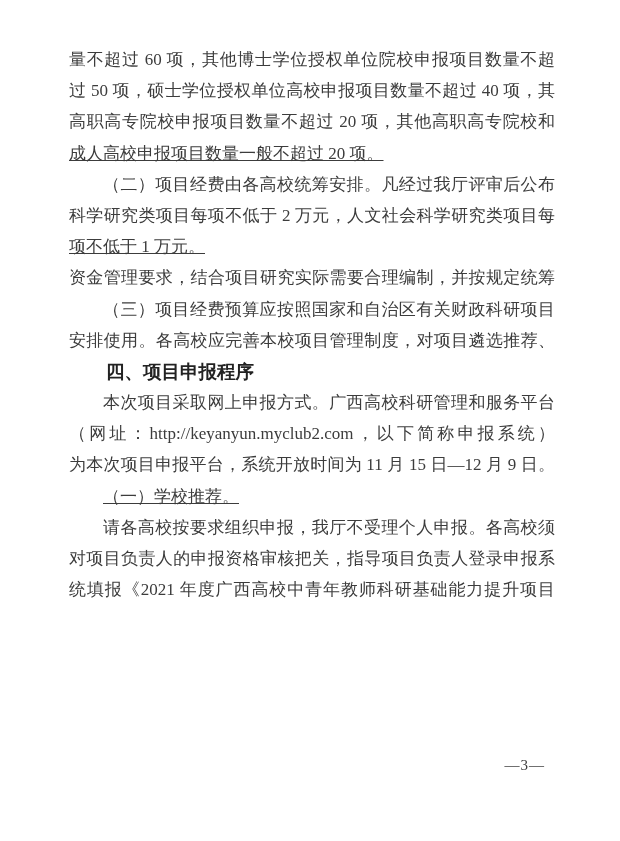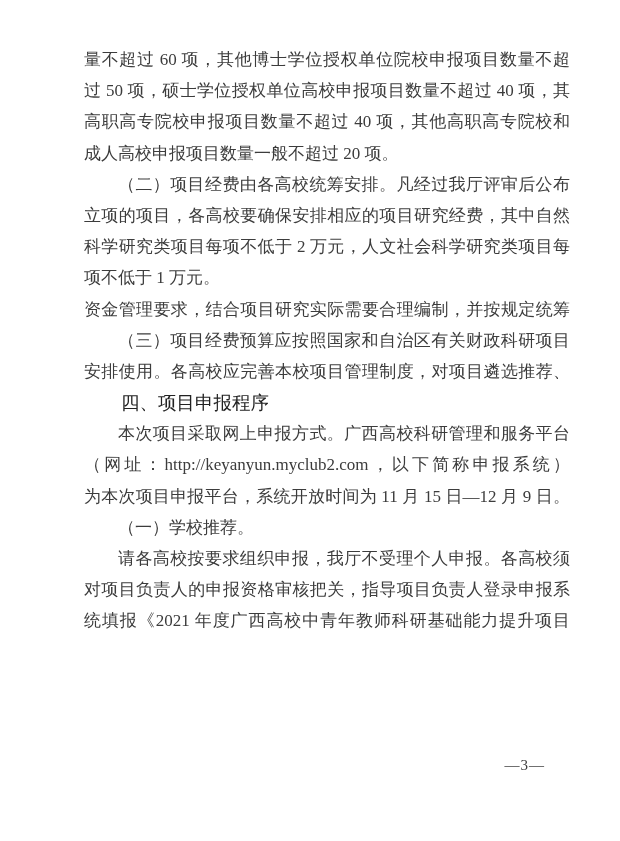--- a/index.html
+++ b/index.html
@@ -15,61 +15,60 @@
     font-family: "Liberation Serif", serif;
   }
   .doc {
     position: absolute;
     left: 69px;
     top: 44px;
     width: 486px;
     color: #3c3c3c;
     font-size: 17px;
     line-height: 31.2px;
-    margin-left: 15px;
   }
   .ln {
     height: 31.2px;
     text-align: justify;
     text-align-last: justify;
     text-justify: inter-character;
   }
   .last {
     text-align-last: left;
+    text-decoration: underline;
   }
   .ind {
     text-indent: 2em;
   }
   .head {
     font-family: "Liberation Sans", sans-serif;
-    font-weight: normal;
+    font-weight: bold;
     font-size: 18.5px;
     color: #222222;
     text-align-last: left;
   }
   .pageno {
     position: absolute;
     top: 757px;
     right: 75px;
     font-size: 15px;
     color: #3c3c3c;
     letter-spacing: 1px;
     font-family: "Liberation Serif", serif;
   }
 </style>
 </head>
 <body>
 
 <div class="doc">
   <div class="ln">量不超过 60 项，其他博士学位授权单位院校申报项目数量不超</div>
   <div class="ln">过 50 项，硕士学位授权单位高校申报项目数量不超过 40 项，其</div>
-  <div class="ln">高职高专院校申报项目数量不超过 40 项，其他高职高专院校和</div>
+  <div class="ln">高职高专院校申报项目数量不超过 20 项，其他高职高专院校和</div>
   <div class="ln last">成人高校申报项目数量一般不超过 20 项。</div>
   <div class="ln ind">（二）项目经费由各高校统筹安排。凡经过我厅评审后公布</div>
-  <div class="ln">立项的项目，各高校要确保安排相应的项目研究经费，其中自然</div>
   <div class="ln">科学研究类项目每项不低于 2 万元，人文社会科学研究类项目每</div>
   <div class="ln last">项不低于 1 万元。</div>
   <div class="ln">资金管理要求，结合项目研究实际需要合理编制，并按规定统筹</div>
   <div class="ln ind">（三）项目经费预算应按照国家和自治区有关财政科研项目</div>
   <div class="ln">安排使用。各高校应完善本校项目管理制度，对项目遴选推荐、</div>
   <div class="ln ind head">四、项目申报程序</div>
   <div class="ln ind">本次项目采取网上申报方式。广西高校科研管理和服务平台</div>
   <div class="ln">（网址：http://keyanyun.myclub2.com，以下简称申报系统）</div>
   <div class="ln">为本次项目申报平台，系统开放时间为 11 月 15 日—12 月 9 日。</div>
   <div class="ln ind last">（一）学校推荐。</div>

